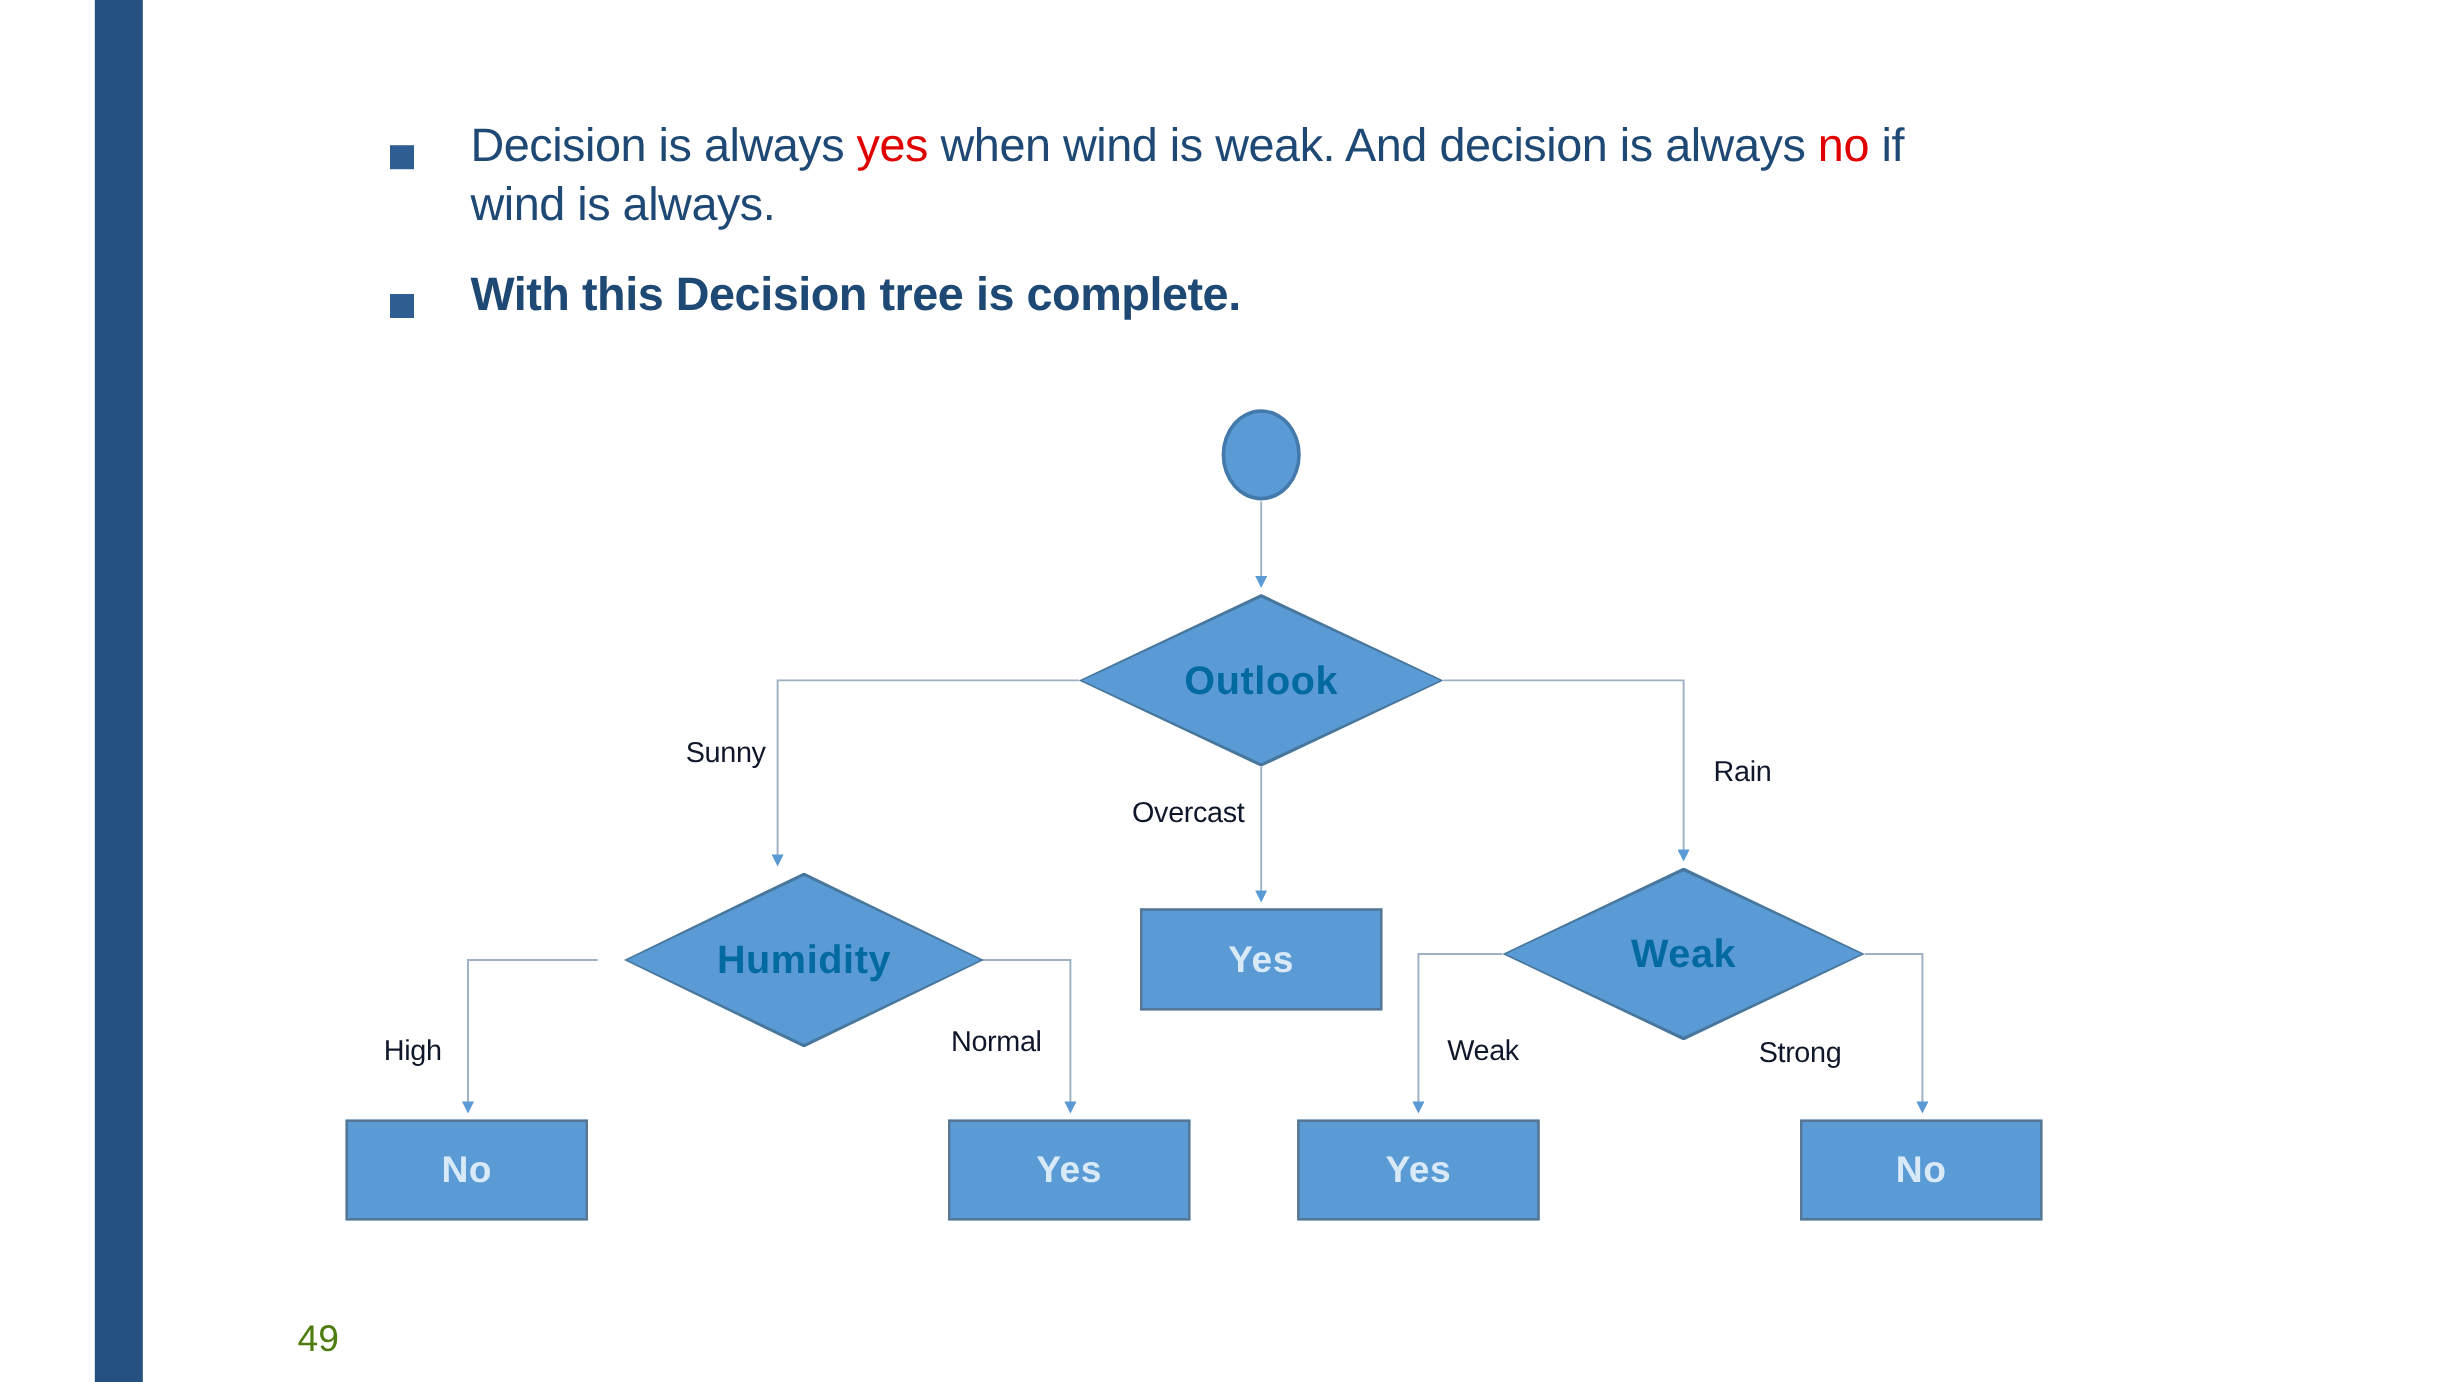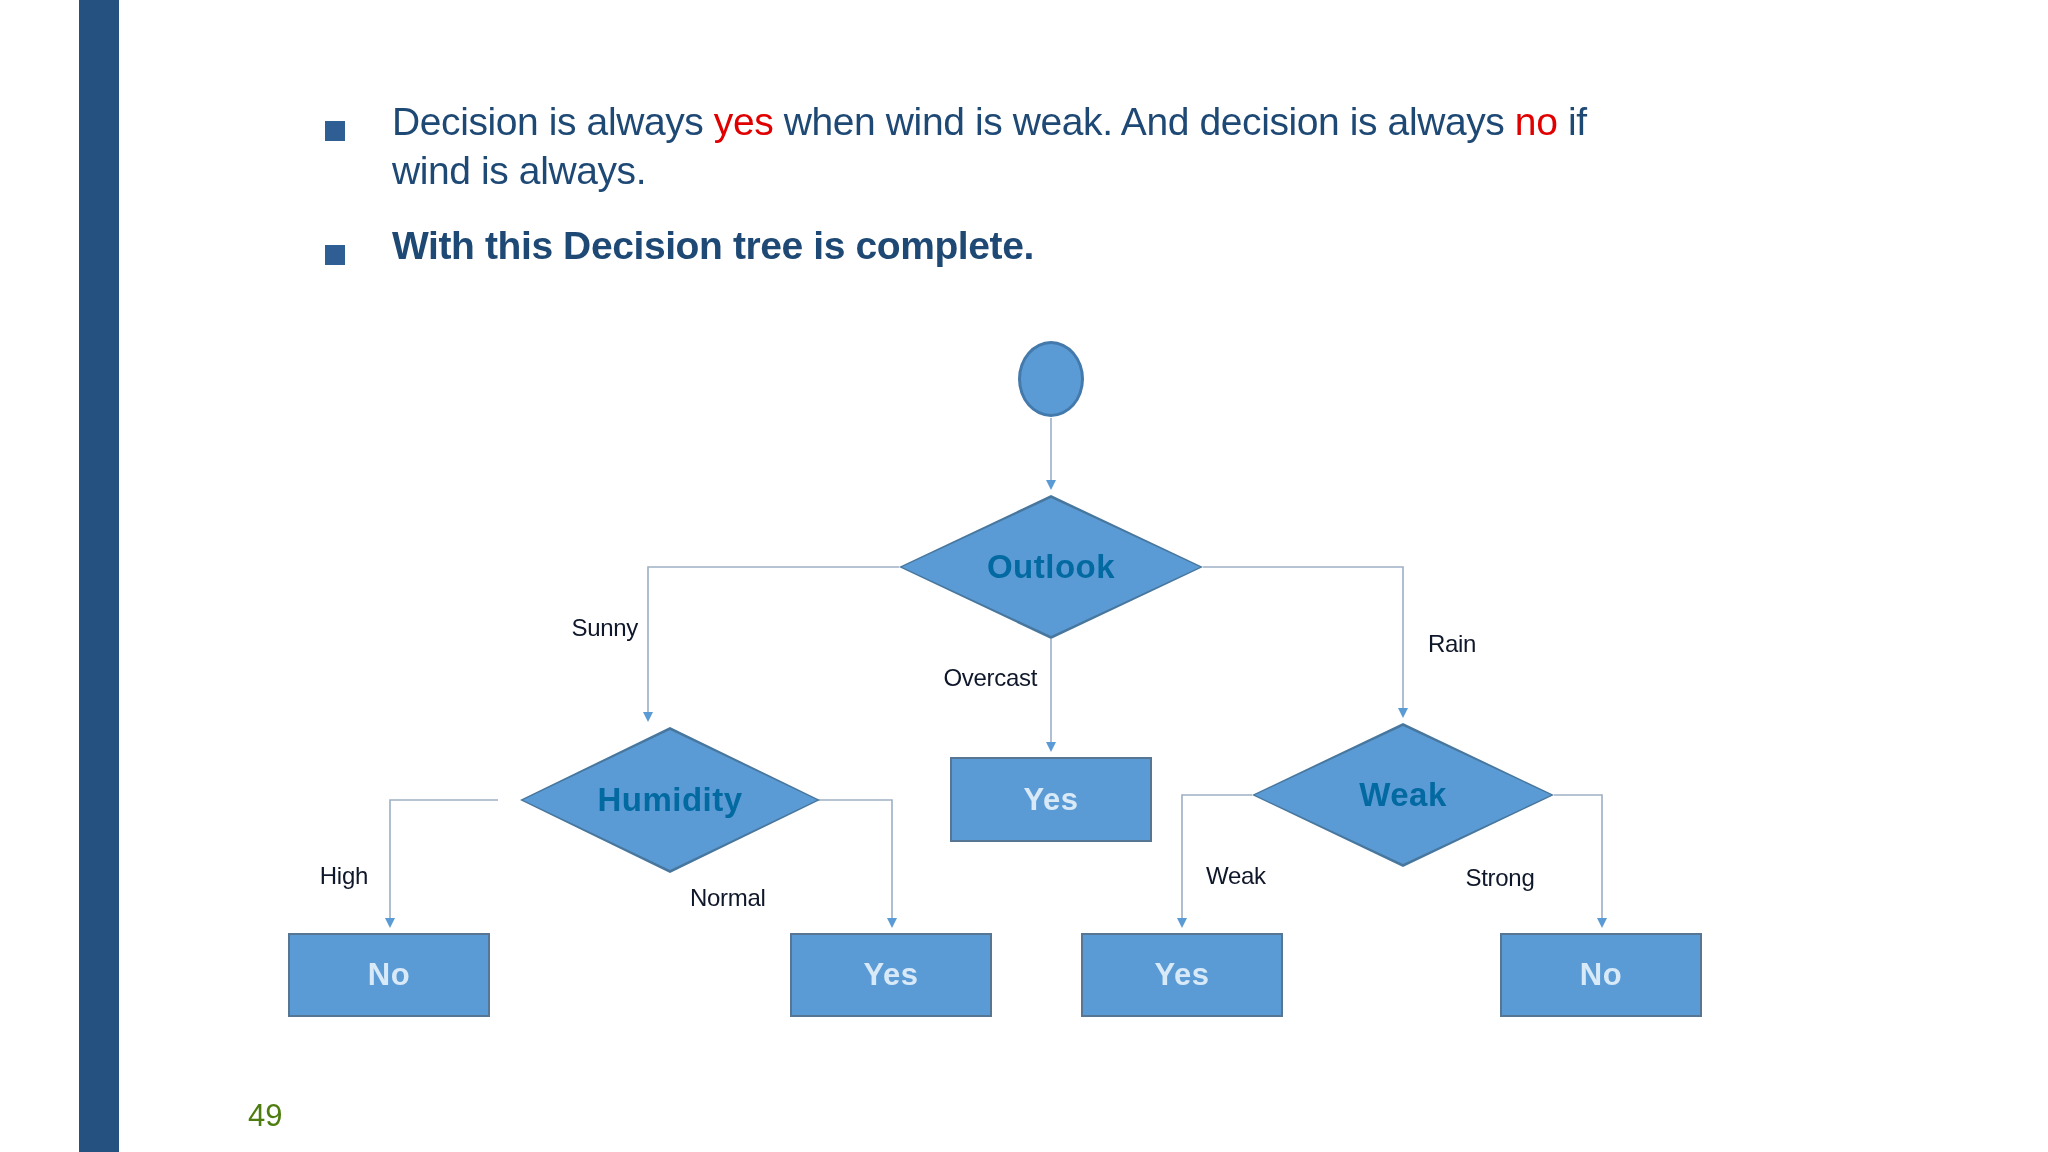--- a/index.html
+++ b/index.html
@@ -70,21 +70,21 @@
 
   
   .edge-label {
     position:absolute; font-size:24px; font-weight:400; color:#0f172a;
     letter-spacing:-0.3px;
   }
   .lbl-sunny    { left:500px;  top:614px; width:138px; text-align:right; }
   .lbl-overcast { left:860px;  top:664px; width:177px; text-align:right; }
   .lbl-rain     { left:1428px; top:630px; }
   .lbl-high     { left:230px;  top:862px; width:138px; text-align:right; }
-  .lbl-normal   { left:690px;  top:884px; width:178px; }
+  .lbl-normal   { left:690px;  top:855px; width:178px; text-align:right; }
   .lbl-weak     { left:1206px; top:862px; }
   .lbl-strong   { left:1420px; top:864px; width:160px; text-align:center; }
 
   .page-number {
     position:absolute; left:248px; top:1098px;
     font-size:31px; color:#4d7c0f;
   }
 </style>
 </head>
 <body>

